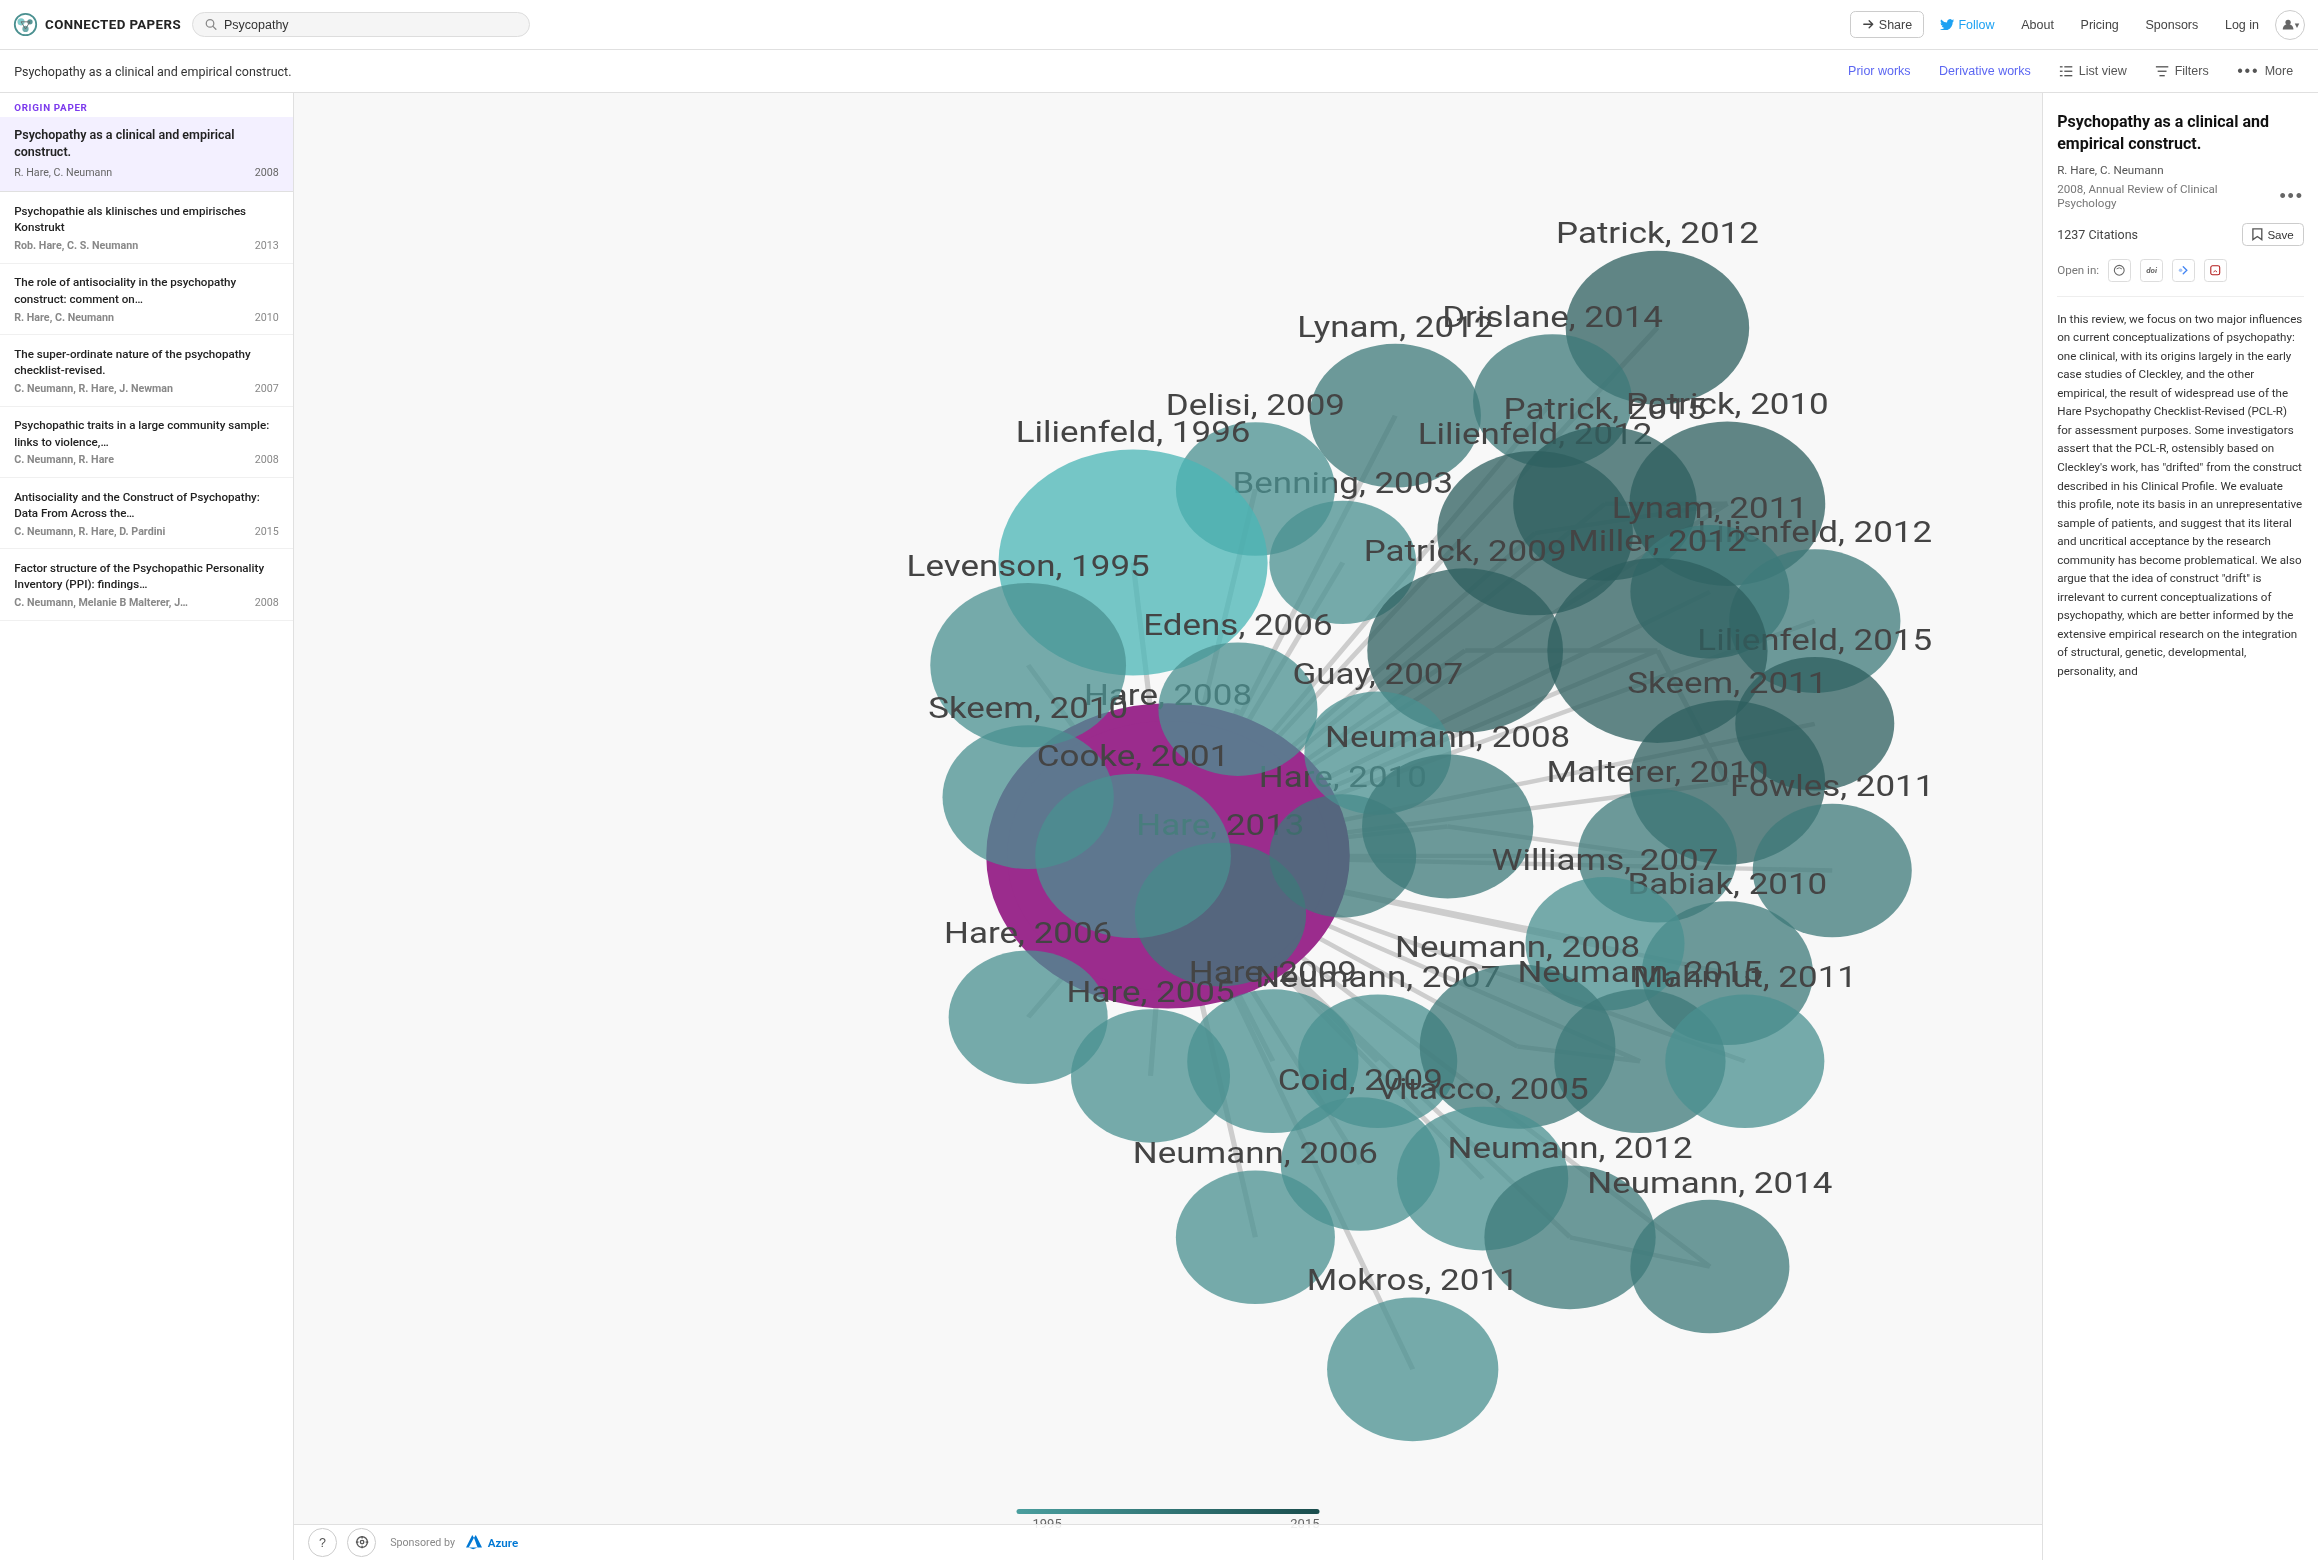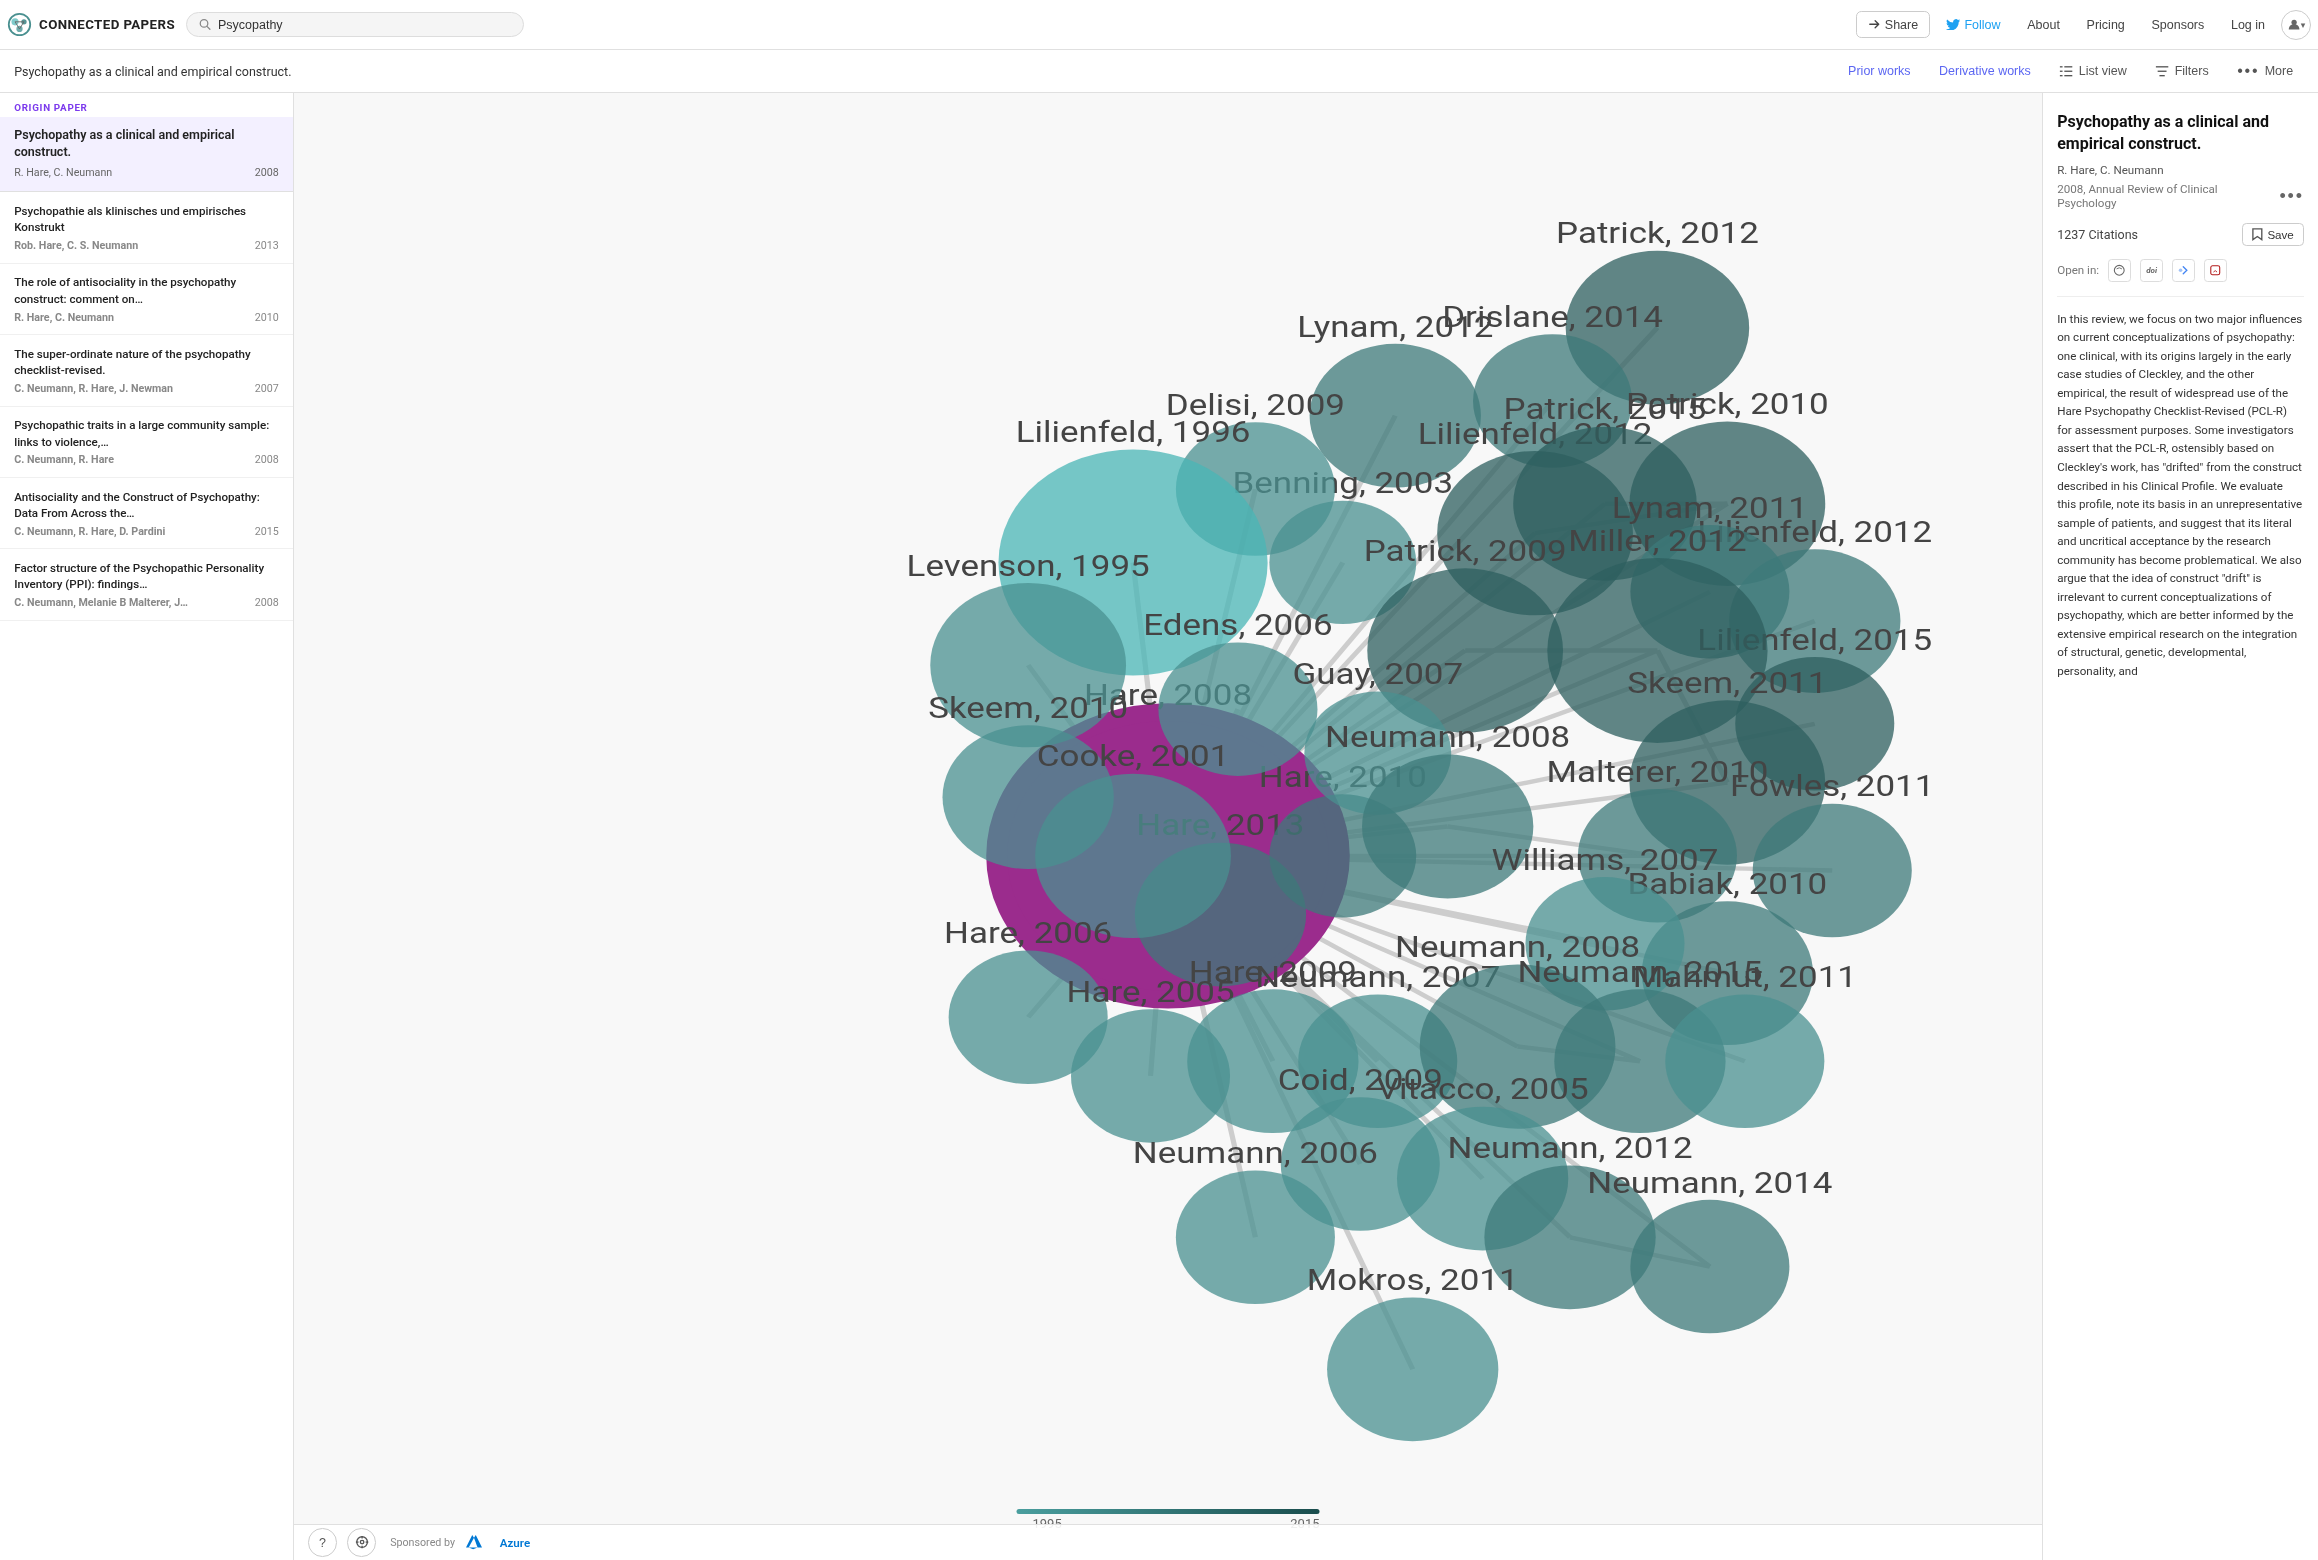--- a/index.html
+++ b/index.html
@@ -5,21 +5,21 @@
     * { box-sizing: border-box; margin: 0; padding: 0; }
     body { font-family: -apple-system, BlinkMacSystemFont, 'Segoe UI', Roboto, sans-serif; background: #f5f5f5; overflow: hidden; }
 
     
     #header {
       display: flex;
       align-items: center;
       height: 50px;
       background: #fff;
       border-bottom: 0.9px solid #e0e0e0;
-      padding: 0 7px;
+      padding: 0 13px;
       gap: 10.7px;
       z-index: 10;
       position: relative;
     }
     #logo-area {
       display: flex;
       align-items: center;
       gap: 7.1px;
       flex-shrink: 0;
     }
@@ -240,21 +240,21 @@
       color: #555;
     }
     .sponsor-text {
       font-size: 10.7px;
       color: #888;
       margin-left: 3.6px;
     }
     .azure-logo {
       display: flex;
       align-items: center;
-      gap: 18px;
+      gap: 6px;
       font-size: 11.6px;
       font-weight: 600;
       color: #0078d4;
     }
     #timeline {
       position: absolute;
       bottom: 36px;
       left: 50%;
       transform: translateX(-50%);
       width: 249px;

